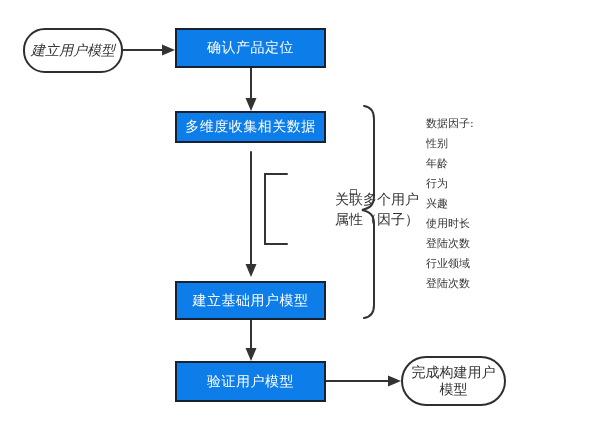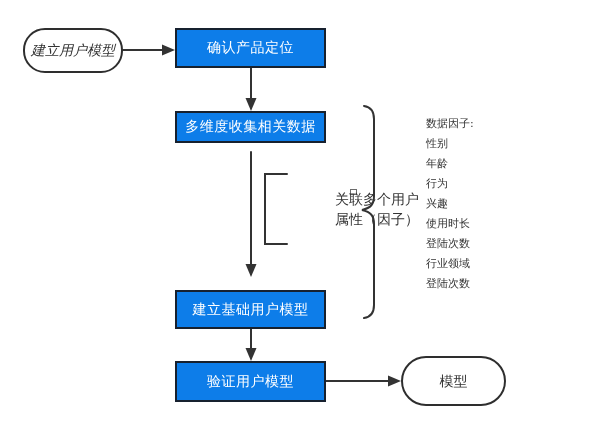--- a/index.html
+++ b/index.html
@@ -79,29 +79,30 @@
   </div>
 
   <div class="node step" style="top:28px;height:40px;">
     <span>确认产品定位</span>
   </div>
 
   <div class="node step" style="top:111px;height:32px;">
     <span>多维度收集相关数据</span>
   </div>
 
-  <div class="node step" style="top:290px;height:39px;">
+  <div class="node step" style="top:281px;height:39px;">
     <span>建立基础用户模型</span>
   </div>
 
   <div class="node step" style="top:361px;height:41px;">
     <span>验证用户模型</span>
   </div>
 
   <div class="node stadium" style="left:401px;top:356px;width:105px;height:50px;border-radius:25px;flex-direction:column;">
+    <div>完成构建用户</div>
     <div>模型</div>
   </div>
 
   <div class="annotation note">
     <div>关联多个用户</div>
     <div>属性（因子）</div>
   </div>
 
   <div class="annotation factors">
     <div>数据因子:</div>

